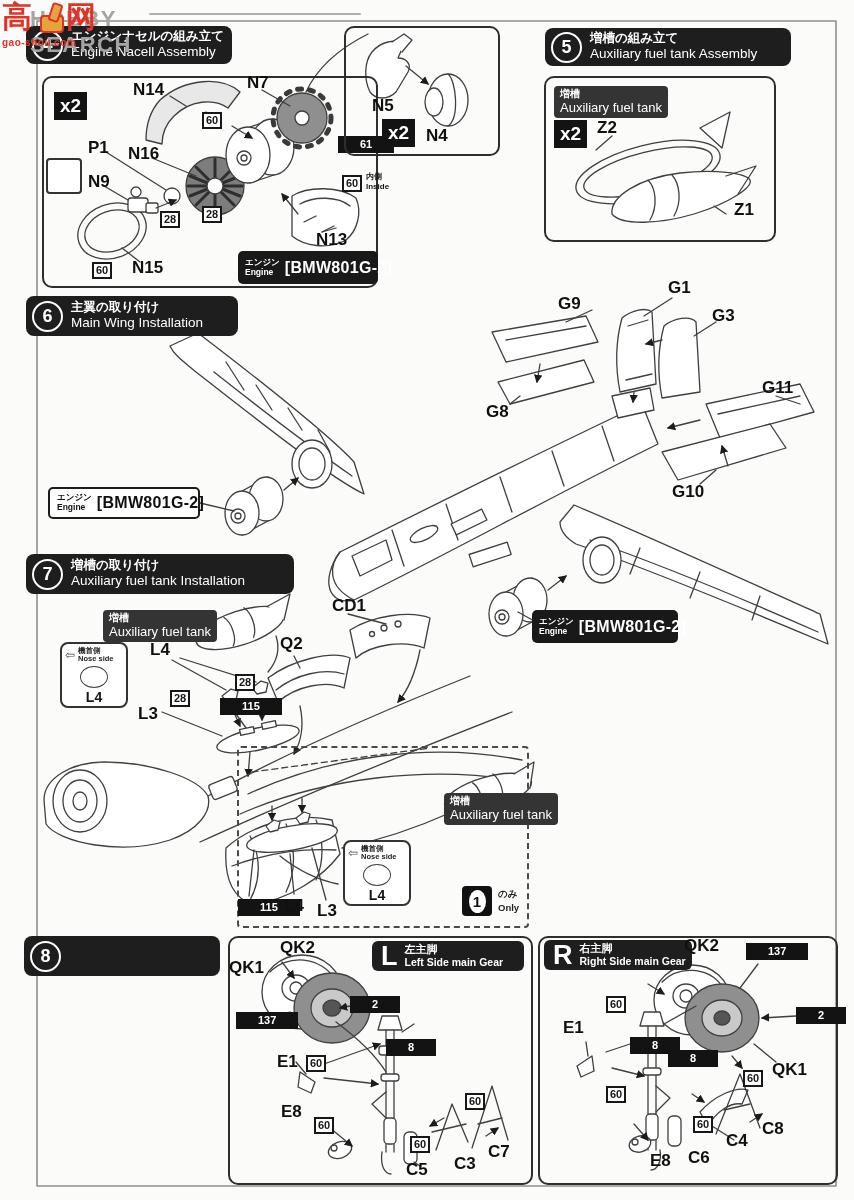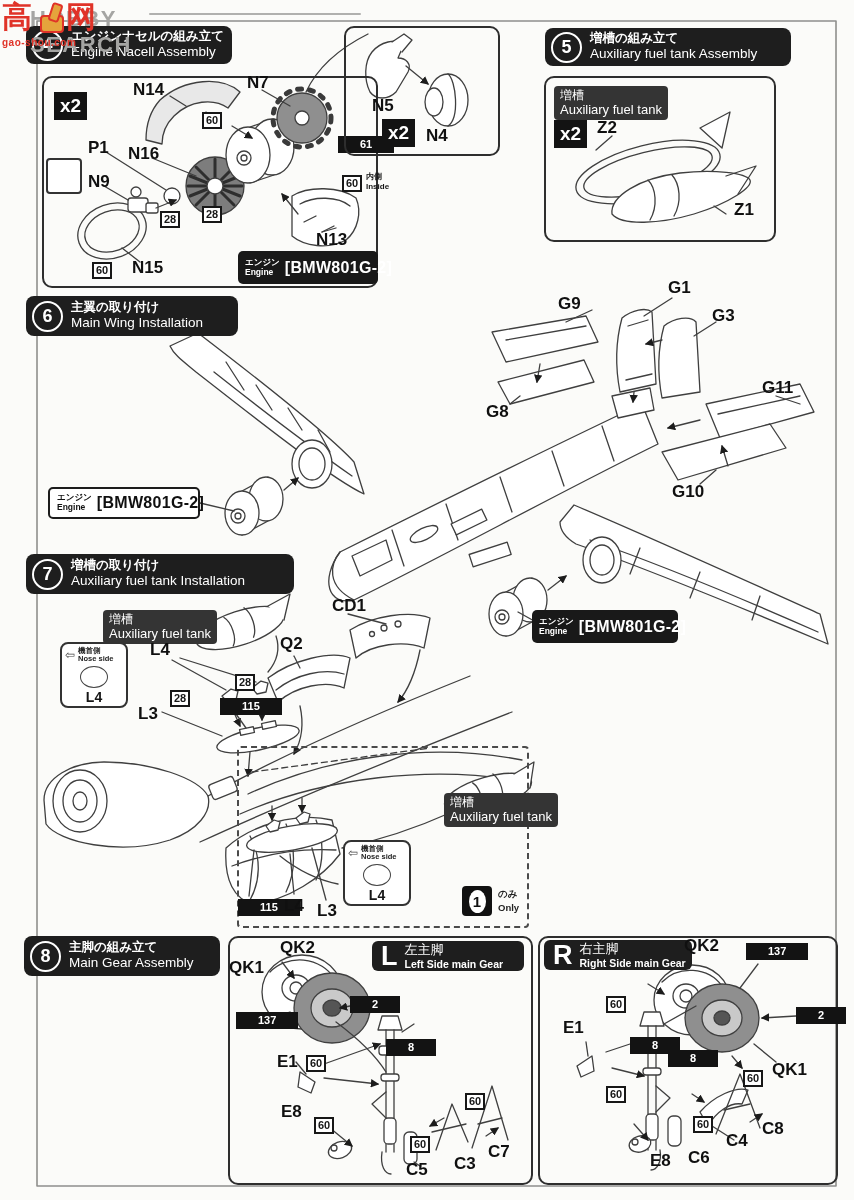--- a/index.html
+++ b/index.html
@@ -36,37 +36,37 @@
   .elab{position:absolute;border-radius:5px;display:flex;align-items:center;gap:5px;
         padding:2px 7px;box-sizing:border-box;white-space:nowrap;}
   .elab.dark{background:#191919;color:#fff;}
   .elab.light{background:#fff;color:#101010;border:2.5px solid #1c1c1c;}
   .elab .mini{display:flex;flex-direction:column;line-height:1.15;font-size:8.5px;font-weight:bold;}
   .elab .model{font-size:16px;font-weight:bold;letter-spacing:0.3px;}
 
   
   .tlab{position:absolute;background:#343434;color:#fff;border-radius:4px;padding:2px 6px;
         line-height:1.2;box-sizing:border-box;white-space:nowrap;}
-  .tlab .jp{font-size:12px;font-weight:normal;display:block;}
+  .tlab .jp{font-size:10px;font-weight:bold;display:block;}
   .tlab .en{font-size:13px;font-weight:normal;display:block;}
 
   
   .nosebox{position:absolute;background:#fff;border:2px solid #333;border-radius:8px;box-sizing:border-box;}
   .nose-row{display:flex;align-items:center;gap:3px;margin:3px 2px 0 3px;}
   .nose-arrow{font-size:12px;color:#444;line-height:10px;}
   .nose-txt{display:flex;flex-direction:column;line-height:1.1;font-size:7.5px;font-weight:bold;color:#222;}
   .nose-egg{width:26px;height:20px;border:1.4px solid #444;border-radius:50%;margin:2px auto 0;}
   .nose-l4{text-align:center;font-weight:bold;font-size:14px;margin-top:1px;}
 
   
   .ghdr{position:absolute;background:#1e1e1e;border-radius:6px;color:#fff;display:flex;
         align-items:center;gap:7px;padding:1px 9px;box-sizing:border-box;}
   .ghdr .big{font-size:27px;font-weight:bold;line-height:28px;}
   .ghdr .txt{display:flex;flex-direction:column;line-height:1.2;}
-  .ghdr .jp{font-size:13px;font-weight:normal;}
+  .ghdr .jp{font-size:11px;font-weight:bold;}
   .ghdr .en{font-size:10.5px;font-weight:bold;white-space:nowrap;}
 
   
   .only{position:absolute;width:30px;height:30px;background:#111;border-radius:4px;
         display:flex;align-items:center;justify-content:center;}
   .only .egg{width:17px;height:23px;background:#fff;border-radius:50%;display:flex;
         align-items:center;justify-content:center;font-weight:bold;font-size:15px;color:#111;}
   .only-txt{position:absolute;font-size:9.5px;font-weight:bold;color:#222;line-height:1.25;}
 
   
@@ -542,24 +542,20 @@
   <span class="pl" style="left:284px;top:896px;">L4</span>
   <span class="pl" style="left:317px;top:901px;">L3</span>
   <div class="only" style="left:462px;top:886px;">
     <span class="egg">1</span>
   </div>
   <span class="only-txt" style="left:498px;top:888px;">のみ</span>
   <span class="only-txt" style="left:498px;top:902px;">Only</span>
 
   <div class="hdr" style="left:24px;top:936px;width:196px;height:40px;">
     <span class="hdr-num">8</span>
-    <span class="hdr-txt">
-        <span class="hdr-jp">主脚の組み立て</span>
-    <span class="hdr-en">Main Gear Assembly</span>
-      </span>
   </div>
 
   <div class="box" style="left:228px;top:936px;width:305px;height:249px;"></div>
   <div class="ghdr" style="left:372px;top:941px;width:152px;height:30px;">
     <span class="big">L</span>
     <span class="txt">
         <span class="jp">左主脚</span>
     <span class="en">Left Side main Gear</span>
       </span>
   </div>

